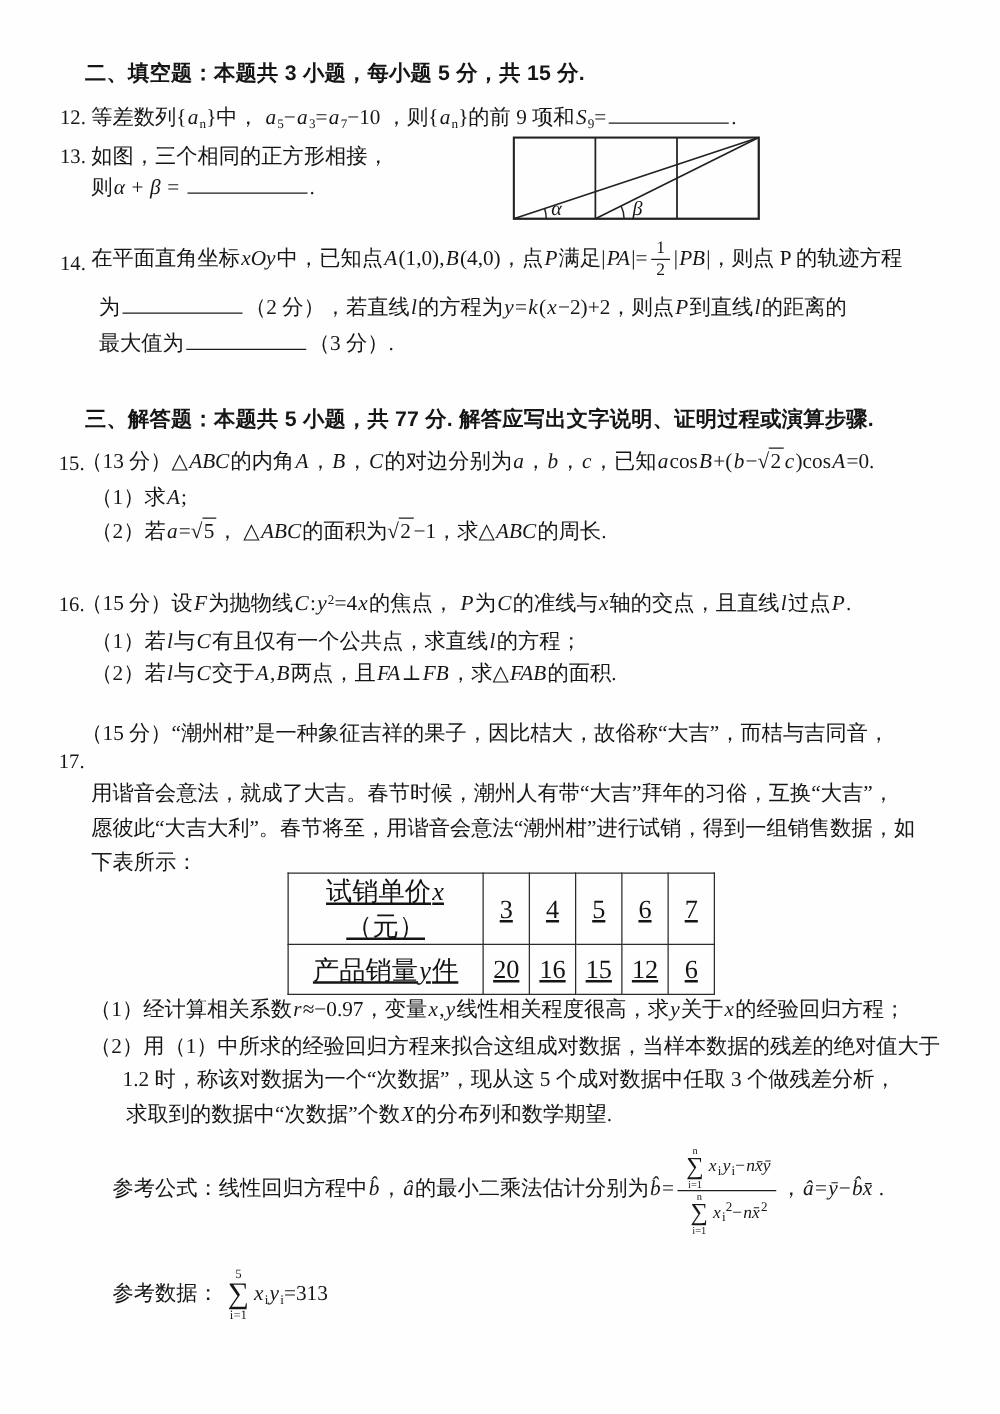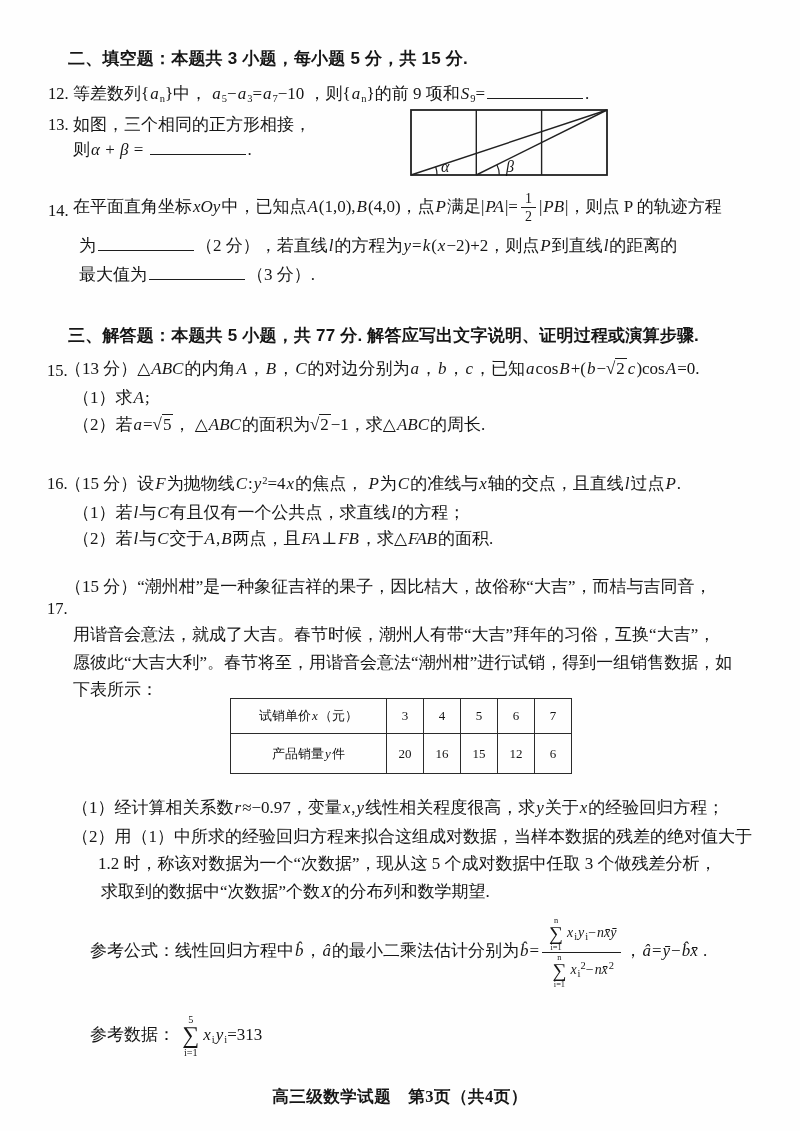--- a/index.html
+++ b/index.html
@@ -15,21 +15,21 @@
   .fr{display:inline-flex;flex-direction:column;align-items:center;vertical-align:middle;
       font-size:0.82em;line-height:1.25;text-align:center;margin:0 3px;}
   .fn{border-bottom:1.2px solid #1d1d1d;padding:0 4px;}
   .fd{padding:0 4px;}
   .sum{display:inline-flex;flex-direction:column;align-items:center;vertical-align:middle;
        line-height:1;margin:0 3px;font-style:normal;}
   .sum>span:first-child,.sum>span:last-child{font-size:0.6em;line-height:1.1;}
   .sg{font-size:1.4em;line-height:0.9;}
   .sq{white-space:nowrap;}
   .sqb{border-top:1.3px solid #1d1d1d;padding:0 2px 0 1px;}
-  .tbl{position:absolute;left:230px;top:698px;border-collapse:collapse;font-size:13px;color:#141414;}
+  .tbl{position:absolute;left:230px;top:698px;border-collapse:collapse;font-size:21px;color:#141414;text-decoration:underline;}
   .tbl td{border:1.6px solid #2b2b2b;text-align:center;padding:0;}
   .tbl .lab{width:155px;}
   .tbl .val{width:36px;}
   .tbl .r1 td{height:34px;}
   .tbl .r2 td{height:39px;}
   .footer{position:absolute;left:0;top:1086px;width:800px;text-align:center;
           font-size:16.5px;font-weight:700;letter-spacing:0.5px;}
   .fig{position:absolute;left:410px;top:109px;}
 </style>
 </head>
@@ -121,15 +121,14 @@
             <span class="sg">∑</span>
             <span>i=1</span>
           </span><i>x</i><sub>i</sub><sup>2</sup>−<i>nx̄</i><sup>2</sup></span>
       </span>，<i>â</i>=<i>ȳ</i>−<i>b̂x̄</i> .</div>
   <div class="ln" style="left:90px;top:1014px">参考数据： <span class="sum">
         <span>5</span>
         <span class="sg">∑</span>
         <span>i=1</span>
       </span><i>x</i><sub>i</sub><i>y</i><sub>i</sub>=313</div>
 
-  <div class="footer">高三级数学试题　第3页（共4页）</div>
 
 </div>
 
 </body></html>

